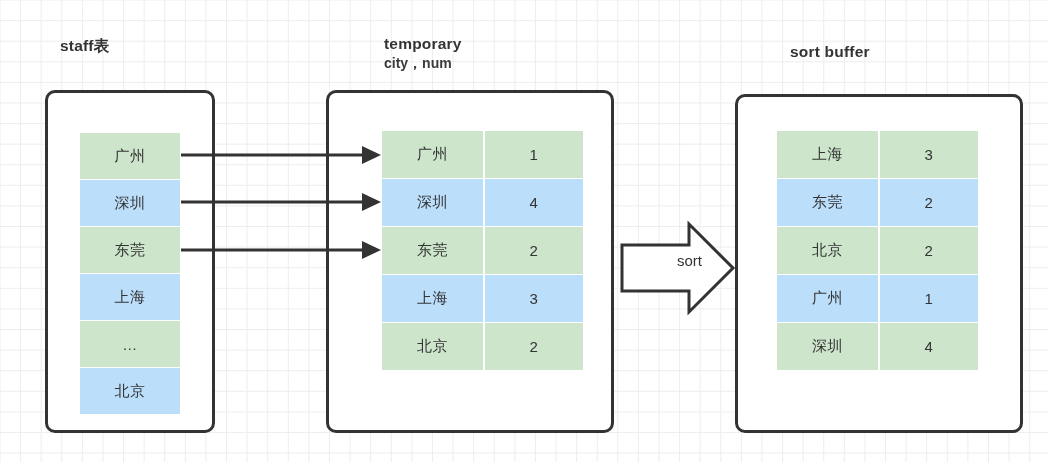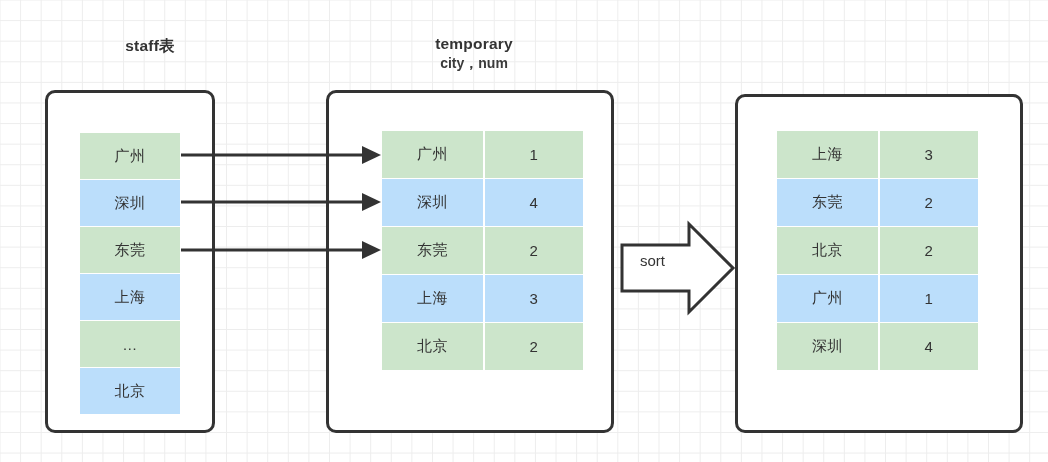--- a/index.html
+++ b/index.html
@@ -22,21 +22,20 @@
     background-image:
       linear-gradient(to right, #ededed 1px, transparent 1px),
       linear-gradient(to bottom, #ededed 1px, transparent 1px);
     background-size: 20.6px 20.6px;
     background-position: -0.5px -0.5px;
   }
 
   
   .title {
     position: absolute;
-    text-align: center;
     color: #333333;
     line-height: 1.25;
     white-space: nowrap;
   }
   .title .t-main {
     display: block;
     font-weight: bold;
     font-size: 15.5px;
     letter-spacing: .2px;
   }
@@ -95,39 +94,42 @@
     height: 462px;
     pointer-events: none;
   }
 
   
   #sort-label {
     position: absolute;
     left: 640px;
     top: 252px;
     width: 62px;
-    text-align: left;
+    text-align: right;
     font-size: 15px;
     color: #333333;
   }
 </style>
 </head>
 <body>
 
 <div id="canvas">
 
   <div class="title" style="left:60px; top:36px; width:180px;">
     <span class="t-main">staff表</span>
   </div>
 
   <div class="title" style="left:384px; top:34px; width:180px;">
     <span class="t-main">temporary</span>
     <span class="t-sub">city，num</span>
   </div>
 
+  <div class="title" style="left:790px; top:42px; width:180px;">
+    <span class="t-main">sort buffer</span>
+  </div>
 
   <div class="box" style="left:45px;  top:90px; width:170px; height:343px;"></div>
   <div class="box" style="left:326px; top:90px; width:288px; height:343px;"></div>
   <div class="box" style="left:735px; top:94px; width:288px; height:339px;"></div>
 
   <div class="celltable single" id="staff-table" style="left:80px; top:133px;">
       <div class="cellrow">
         <div class="cell green">广州</div>
       </div>
       <div class="cellrow">

